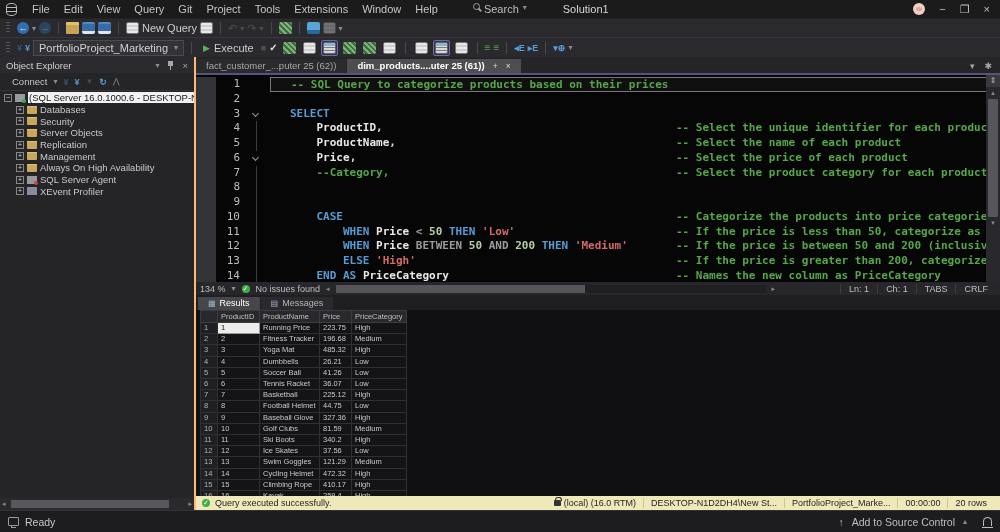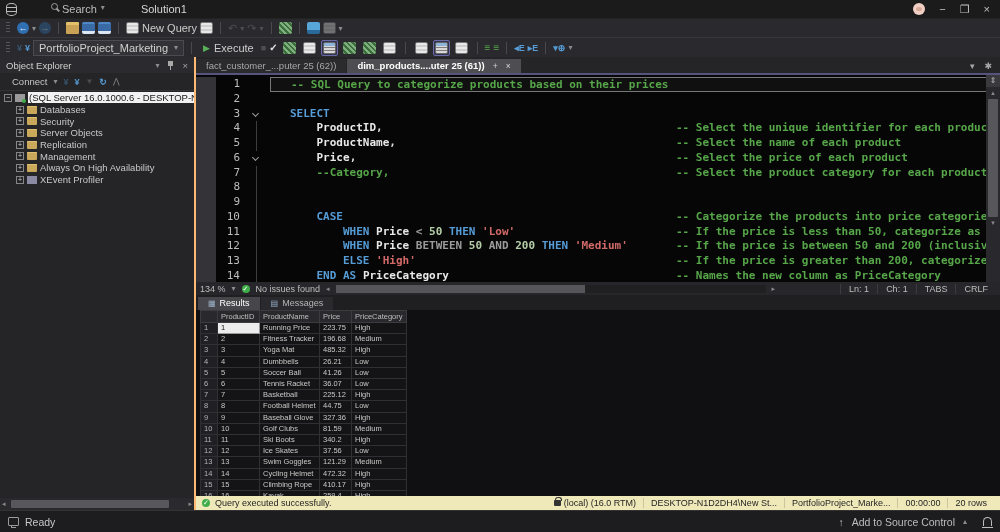--- a/index.html
+++ b/index.html
@@ -141,20 +141,32 @@
   .win-ico:after { content:""; position:absolute; left:2px; bottom:-3px; width:4px; height:2px; border-left:1px solid #9a9a9a; border-bottom:1px solid #9a9a9a; }
   .bb-right { margin-left:auto; display:flex; align-items:center; gap:8px; color:#bdbdbd; }
   .bell { width:9px; height:9px; border:1.3px solid #bdbdbd; border-radius:50% 50% 0 0; border-bottom:none; position:relative; margin-left:8px; }
   .bell:after { content:""; position:absolute; bottom:-2px; left:-2px; right:-2px; height:1.3px; background:#bdbdbd; }
 </style>
 </head>
 <body>
 
 <div class="titlebar">
   <span class="app-icon"></span>
+  <div class="menu-bar">
+      <span class="menu-item">File</span>
+      <span class="menu-item">Edit</span>
+      <span class="menu-item">View</span>
+      <span class="menu-item">Query</span>
+      <span class="menu-item">Git</span>
+      <span class="menu-item">Project</span>
+      <span class="menu-item">Tools</span>
+      <span class="menu-item">Extensions</span>
+      <span class="menu-item">Window</span>
+      <span class="menu-item">Help</span>
+    </div>
   <div class="search-box">
     <span class="mag"></span>
     <span>Search</span>
     <span class="chev">▾</span>
   </div>
   <span class="solution">Solution1</span>
   <div class="win-controls">
     <span class="avatar"></span>
     <span class="wc">−</span>
     <span class="wc">❐</span>
@@ -290,20 +302,25 @@
         </div>
         <div class="tree-row indent1">
           <span class="expand">+</span>
           <span class="t-ico t-folder"></span>
           <span class="tree-label">Management</span>
         </div>
         <div class="tree-row indent1">
           <span class="expand">+</span>
           <span class="t-ico t-folder"></span>
           <span class="tree-label">Always On High Availability</span>
+        </div>
+        <div class="tree-row indent1">
+          <span class="expand">+</span>
+          <span class="t-ico t-agent"></span>
+          <span class="tree-label">SQL Server Agent</span>
         </div>
         <div class="tree-row indent1">
           <span class="expand">+</span>
           <span class="t-ico t-prof"></span>
           <span class="tree-label">XEvent Profiler</span>
         </div>
       </div>
     <div class="oe-hscroll">
       <span class="sb-arrow">◂</span>
       <span class="sb-track">

